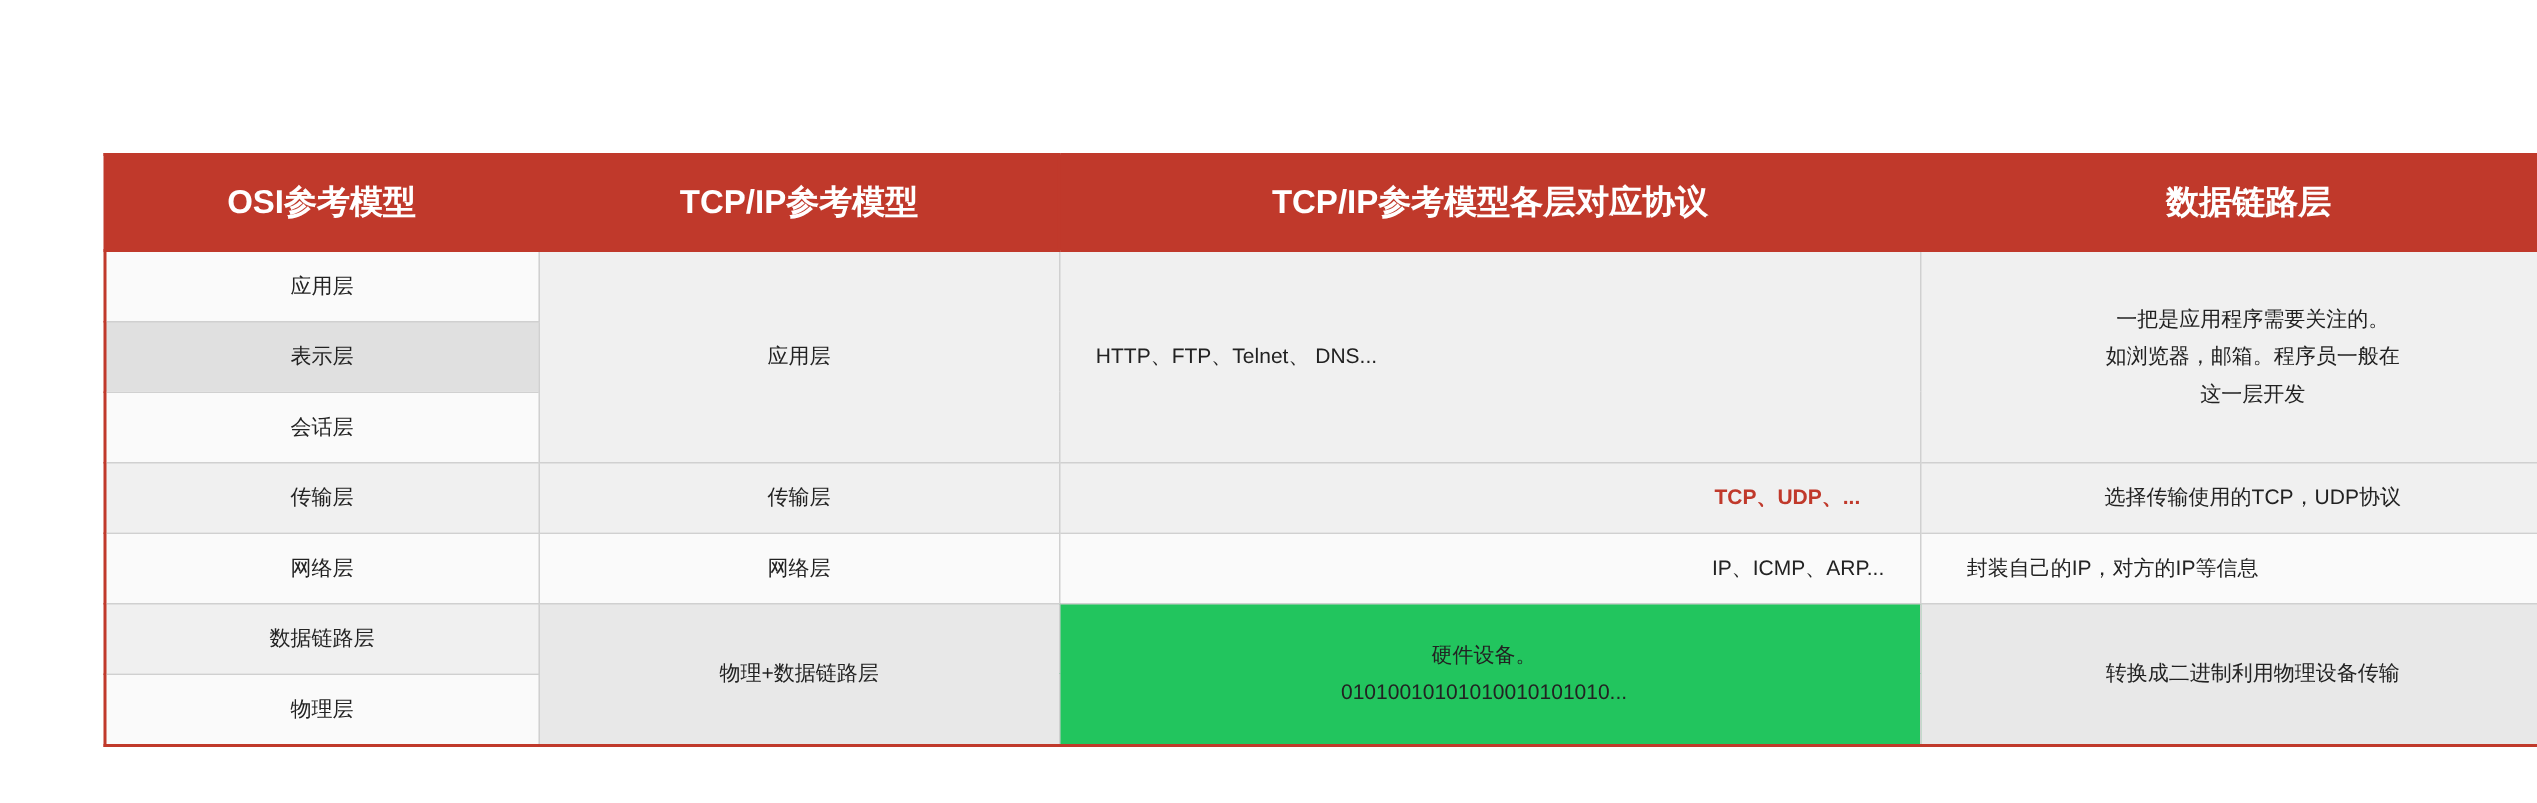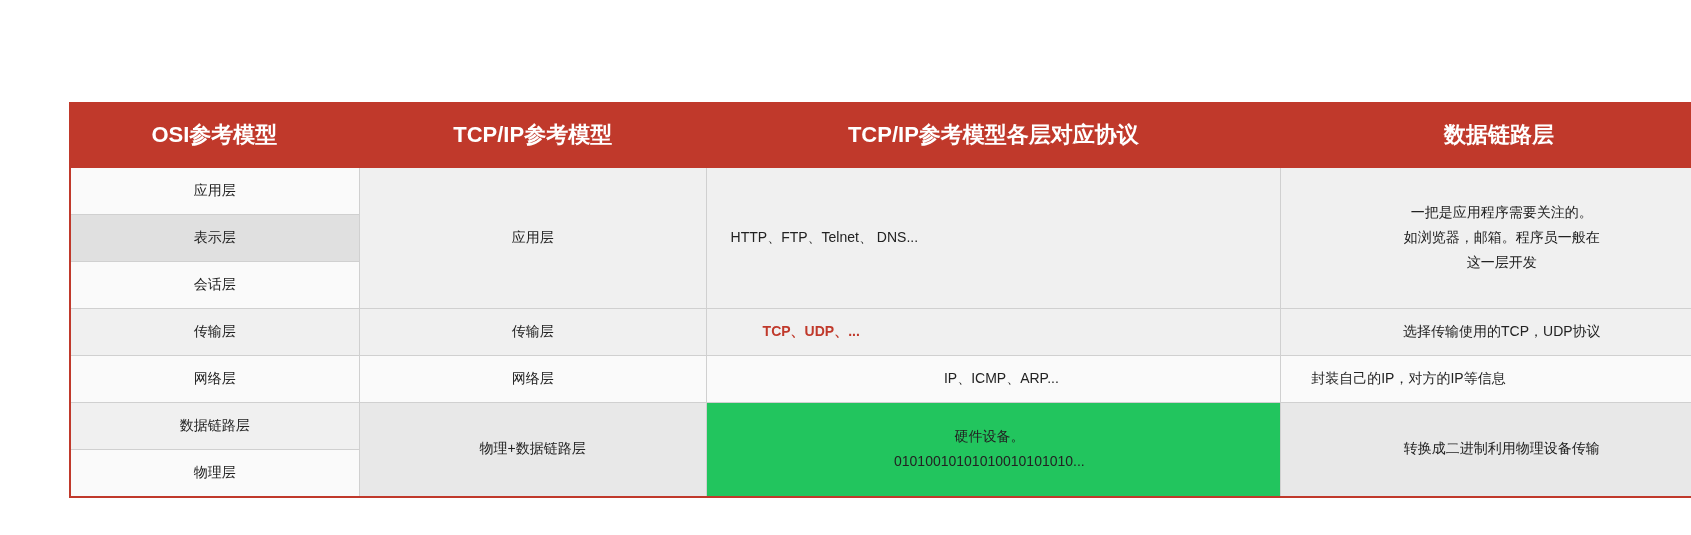--- a/index.html
+++ b/index.html
@@ -88,30 +88,30 @@
       <tr style="background:#e0e0e0;">
         <td style="background:#e0e0e0;">表示层</td>
       </tr>
       <tr style="background:#fafafa;">
         <td style="background:#fafafa;">会话层</td>
       </tr>
 
       <tr style="background:#f0f0f0;">
         <td style="background:#f0f0f0;">传输层</td>
         <td style="background:#f0f0f0;">传输层</td>
-        <td style="background:#f0f0f0; text-align:left; padding-left:40px;">
+        <td style="background:#f0f0f0; text-align:right; padding-left:40px;">
           <span class="cell-red">TCP、UDP、...</span>
         </td>
         <td style="background:#f0f0f0; text-align:center; padding-left:30px;">选择传输使用的TCP，UDP协议</td>
       </tr>
 
       <tr style="background:#fafafa;">
         <td style="background:#fafafa;">网络层</td>
         <td style="background:#fafafa;">网络层</td>
-        <td style="background:#fafafa; text-align:center; padding-left:40px;">IP、ICMP、ARP...</td>
+        <td style="background:#fafafa; text-align:right; padding-left:40px;">IP、ICMP、ARP...</td>
         <td style="background:#fafafa; text-align:left; padding-left:30px;">封装自己的IP，对方的IP等信息</td>
       </tr>
 
       <tr style="background:#f0f0f0;">
         <td style="background:#f0f0f0;">数据链路层</td>
         <td rowspan="2" style="background:#e8e8e8;">物理+数据链路层</td>
         <td rowspan="2" style="background:#22c55e; text-align:center; padding-left:16px; line-height:1.8;">硬件设备。<br>01010010101010010101010...</td>
         <td rowspan="2" style="background:#e8e8e8; text-align:center; padding-left:30px;">转换成二进制利用物理设备传输</td>
       </tr>
       <tr style="background:#fafafa;">

